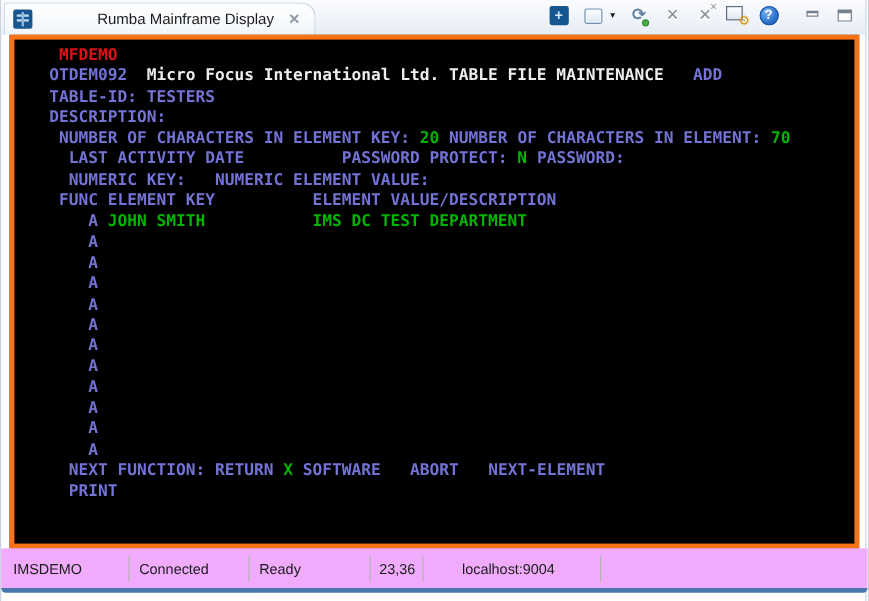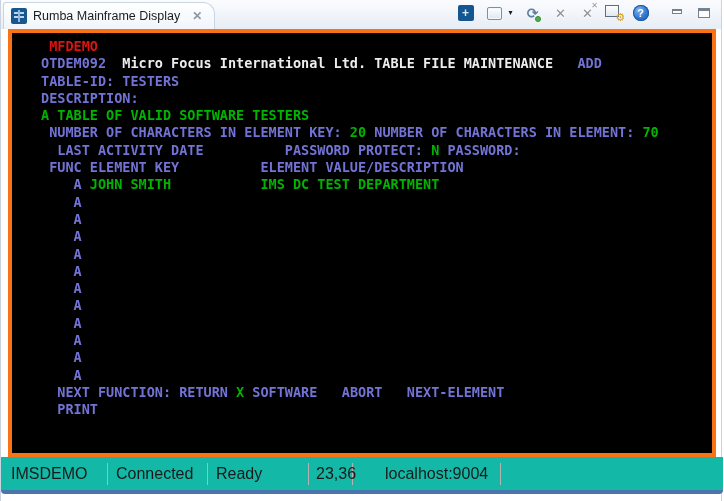--- a/index.html
+++ b/index.html
@@ -21,21 +21,21 @@
   .tab{
     display:flex;align-items:center;gap:6px;height:27px;margin-top:2px;margin-left:2px;
     padding:0 12px 0 7px;box-sizing:border-box;min-width:196px;
     background:linear-gradient(#ffffff,#f0f5fb);
     border:1px solid #c9d5e2;border-bottom:none;
     border-top-left-radius:3px;border-top-right-radius:12px;
   }
   .tab-icon{width:16px;height:16px;position:relative;background:#17568e;border-radius:2px;flex:0 0 auto;}
   .tab-icon::before{content:"";position:absolute;left:3px;top:4px;width:10px;height:2px;background:#bcd6ec;box-shadow:0 4px 0 #bcd6ec;}
   .tab-icon::after{content:"";position:absolute;left:7px;top:2px;width:2px;height:12px;background:#8fb8dc;}
-  .tab-label{font-size:12.5px;color:#1c1c1c;white-space:nowrap;}
+  .tab-label{font-size:12.5px;color:#1c1c1c;white-space:nowrap;margin-left:48px;}
   .tab-close{color:#8e99a5;font-size:12px;font-weight:bold;margin-left:6px;cursor:pointer;line-height:12px;}
 
   
   .toolbar{margin-left:auto;display:flex;align-items:center;height:26px;padding-right:5px;}
   .tbtn{width:21px;height:22px;display:flex;align-items:center;justify-content:center;position:relative;cursor:pointer;}
   .tbtn .g{display:block;}
   .new-mainframe-display-icon{margin-right:4px;}
   .new-mainframe-display-icon .g{width:16px;height:16px;background:#14568f;border-radius:2px;color:#d5ebfb;font:bold 12px/16px "Liberation Sans",sans-serif;text-align:center;}
   .display-selector-icon{margin-left:4px;}
   .display-selector-icon .g{width:13px;height:11px;border:1px solid #7292b5;background:linear-gradient(#ffffff,#dbe7f3);border-radius:2px;box-shadow:inset 0 0 0 1px #f4f9fe;}
@@ -70,22 +70,22 @@
     cursor:text;
   }
   .tline{white-space:pre;height:17.3px;}
   .c-blue{color:var(--t-blue,#7373d6);}
   .c-green{color:var(--t-green,#00b400);}
   .c-red{color:var(--t-red,#de1212);}
   .c-white{color:var(--t-white,#ededed);}
 
   
   .statusbar{
-    position:absolute;top:457px;left:0;width:722px;height:33px;background:#14b8a6;
-    display:flex;align-items:center;font-size:16px;color:#1a1a1a;
+    position:absolute;top:457px;left:0;width:722px;height:33px;background:#f0abfc;
+    display:flex;align-items:center;font-size:12px;color:#1a1a1a;
   }
   .sb-cell{display:flex;align-items:center;height:22px;box-sizing:border-box;border-right:1px solid #b3b3b3;white-space:nowrap;}
   .sb-cell:nth-child(1){width:107px;padding-left:10px;}
   .sb-cell:nth-child(2){width:100px;padding-left:8px;}
   .sb-cell:nth-child(3){width:101px;padding-left:8px;}
   .sb-cell:nth-child(4){width:44px;padding-left:7px;}
   .sb-cell:nth-child(5){width:123px;padding-left:7px;margin-left:25px;}
 
   .window-bottom{
     position:absolute;top:490px;left:0;width:722px;height:4px;
@@ -137,23 +137,23 @@
           <span class="g"></span>
         </div>
       </div>
   </div>
 
   <div class="terminal" id="terminal">
       <div class="tline"><span class="c-red"> MFDEMO</span></div>
       <div class="tline"><span class="c-blue">OTDEM092  </span><span class="c-white">Micro Focus International Ltd. TABLE FILE MAINTENANCE</span><span class="c-blue">   ADD</span></div>
       <div class="tline"><span class="c-blue">TABLE-ID: TESTERS</span></div>
       <div class="tline"><span class="c-blue">DESCRIPTION:</span></div>
-      <div class="tline"><span class="c-green">A TABLE OF VALID SOFTWARE TESTERS</span></div>
       <div class="tline"><span class="c-blue"> NUMBER OF CHARACTERS IN ELEMENT KEY: </span><span class="c-green">20</span><span class="c-blue"> NUMBER OF CHARACTERS IN ELEMENT: </span><span class="c-green">70</span></div>
       <div class="tline"><span class="c-blue">  LAST ACTIVITY DATE          PASSWORD PROTECT: </span><span class="c-green">N</span><span class="c-blue"> PASSWORD:</span></div>
+      <div class="tline"><span class="c-blue">  NUMERIC KEY:   NUMERIC ELEMENT VALUE:</span></div>
       <div class="tline"><span class="c-blue"> FUNC ELEMENT KEY          ELEMENT VALUE/DESCRIPTION</span></div>
       <div class="tline"><span class="c-blue">    A </span><span class="c-green">JOHN SMITH           IMS DC TEST DEPARTMENT</span></div>
       <div class="tline"><span class="c-blue">    A</span></div>
       <div class="tline"><span class="c-blue">    A</span></div>
       <div class="tline"><span class="c-blue">    A</span></div>
       <div class="tline"><span class="c-blue">    A</span></div>
       <div class="tline"><span class="c-blue">    A</span></div>
       <div class="tline"><span class="c-blue">    A</span></div>
       <div class="tline"><span class="c-blue">    A</span></div>
       <div class="tline"><span class="c-blue">    A</span></div>

